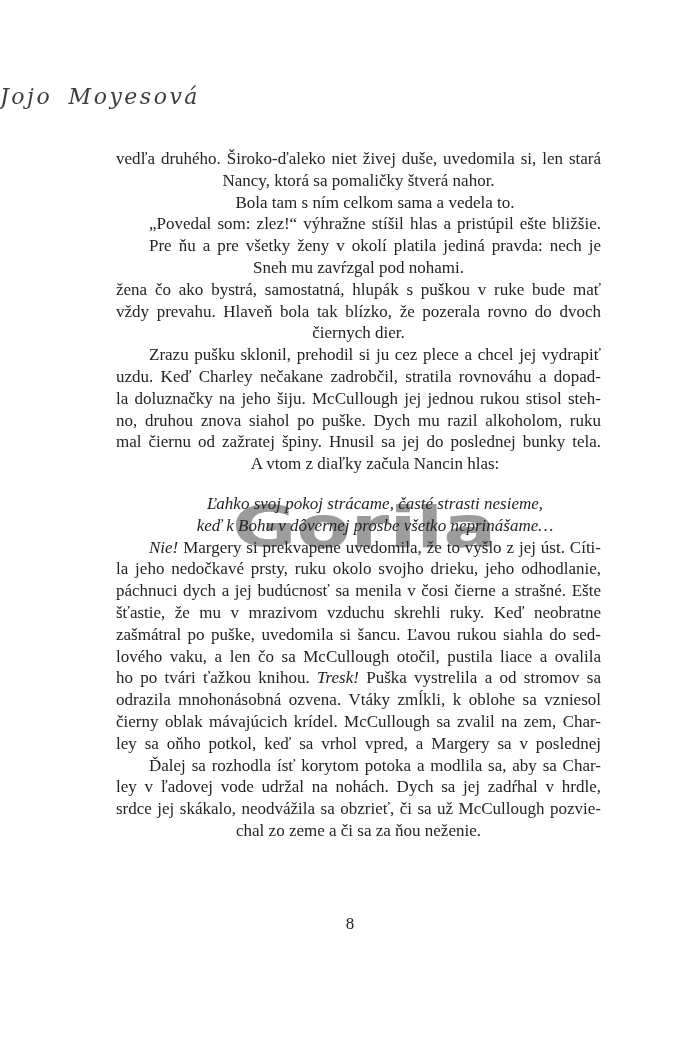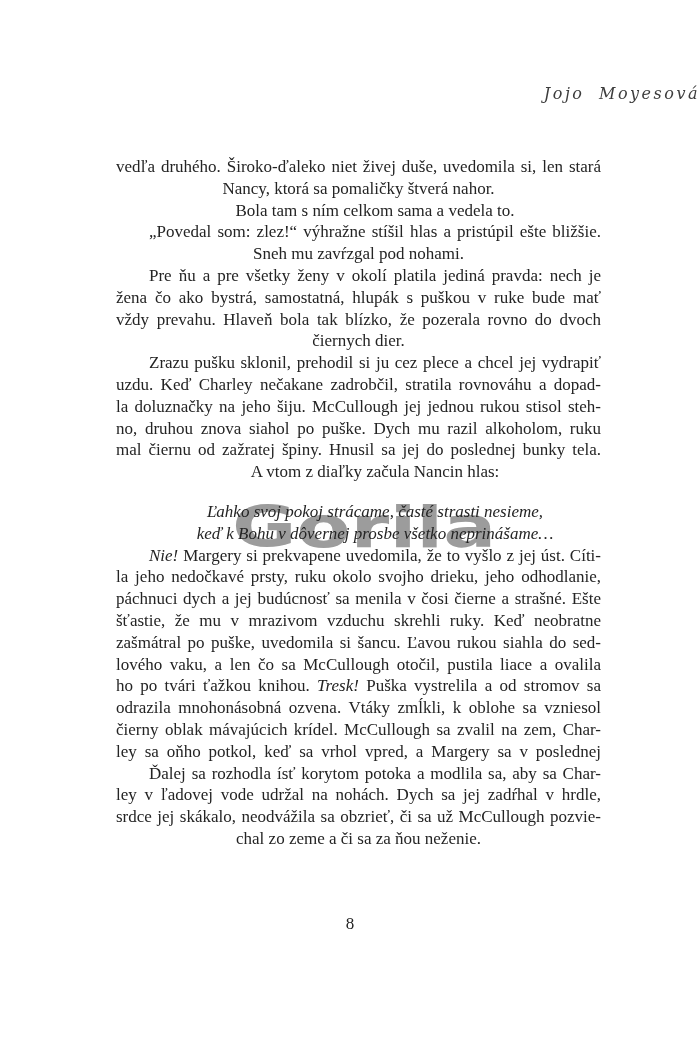--- a/index.html
+++ b/index.html
@@ -17,45 +17,45 @@
   }
   .page {
     position: relative;
     width: 700px; height: 1046px;
     background: var(--bg);
     overflow: hidden;
   }
   .running-header {
     position: absolute;
     top: 84px; left: 0; right: 0;
-    text-align: right;
+    text-align: left;
     font-family: "DejaVu Serif", serif;
     font-style: italic;
-    font-size: 16px;
+    font-size: 22px;
     letter-spacing: 2.5px;
     word-spacing: 7px;
     color: var(--header-color);
   }
   .watermark {
     position: absolute;
     top: 499px; left: 232px;
     z-index: 0;
     font-family: "DejaVu Sans", sans-serif;
     font-weight: bold;
     font-size: 57px;
     line-height: 1;
     color: var(--wm-color);
     transform: scaleX(1.38);
     transform-origin: left top;
     letter-spacing: 0px;
     user-select: none;
   }
   .text-block {
     position: absolute;
-    top: 156px; left: 116px;
+    top: 148px; left: 116px;
     width: 485px;
     z-index: 1;
     font-size: 17px;
     line-height: 21.8px;
     color: var(--text-color);
   }
   .line {
     height: 21.8px;
     overflow: hidden;
     text-align: center;
@@ -82,22 +82,22 @@
 <div class="page">
   <div class="running-header">Jojo Moyesová</div>
 
   <div class="watermark">Gorila</div>
 
   <div class="text-block" id="text-block">
       <div class="line justify"><span>vedľa druhého. Široko-ďaleko niet živej duše, uvedomila si, len stará</span></div>
       <div class="line"><span>Nancy, ktorá sa pomaličky štverá nahor.</span></div>
       <div class="line indent"><span>Bola tam s ním celkom sama a vedela to.</span></div>
       <div class="line indent justify"><span>„Povedal som: zlez!“ výhražne stíšil hlas a pristúpil ešte bližšie.</span></div>
+      <div class="line indent justify"><span>Pre ňu a pre všetky ženy v okolí platila jediná pravda: nech je</span></div>
       <div class="line"><span>Sneh mu zavŕzgal pod nohami.</span></div>
-      <div class="line indent justify"><span>Pre ňu a pre všetky ženy v okolí platila jediná pravda: nech je</span></div>
       <div class="line justify"><span>žena čo ako bystrá, samostatná, hlupák s puškou v ruke bude mať</span></div>
       <div class="line justify"><span>vždy prevahu. Hlaveň bola tak blízko, že pozerala rovno do dvoch</span></div>
       <div class="line"><span>čiernych dier.</span></div>
       <div class="line indent justify"><span>Zrazu pušku sklonil, prehodil si ju cez plece a chcel jej vydrapiť</span></div>
       <div class="line justify"><span>uzdu. Keď Charley nečakane zadrobčil, stratila rovnováhu a dopad-</span></div>
       <div class="line justify"><span>la doluznačky na jeho šiju. McCullough jej jednou rukou stisol steh-</span></div>
       <div class="line justify"><span>no, druhou znova siahol po puške. Dych mu razil alkoholom, ruku</span></div>
       <div class="line justify"><span>mal čiernu od zažratej špiny. Hnusil sa jej do poslednej bunky tela.</span></div>
       <div class="line indent"><span>A vtom z diaľky začula Nancin hlas:</span></div>
       <div class="line indent verse gap-before"><em>Ľahko svoj pokoj strácame, časté strasti nesieme,</em></div>

